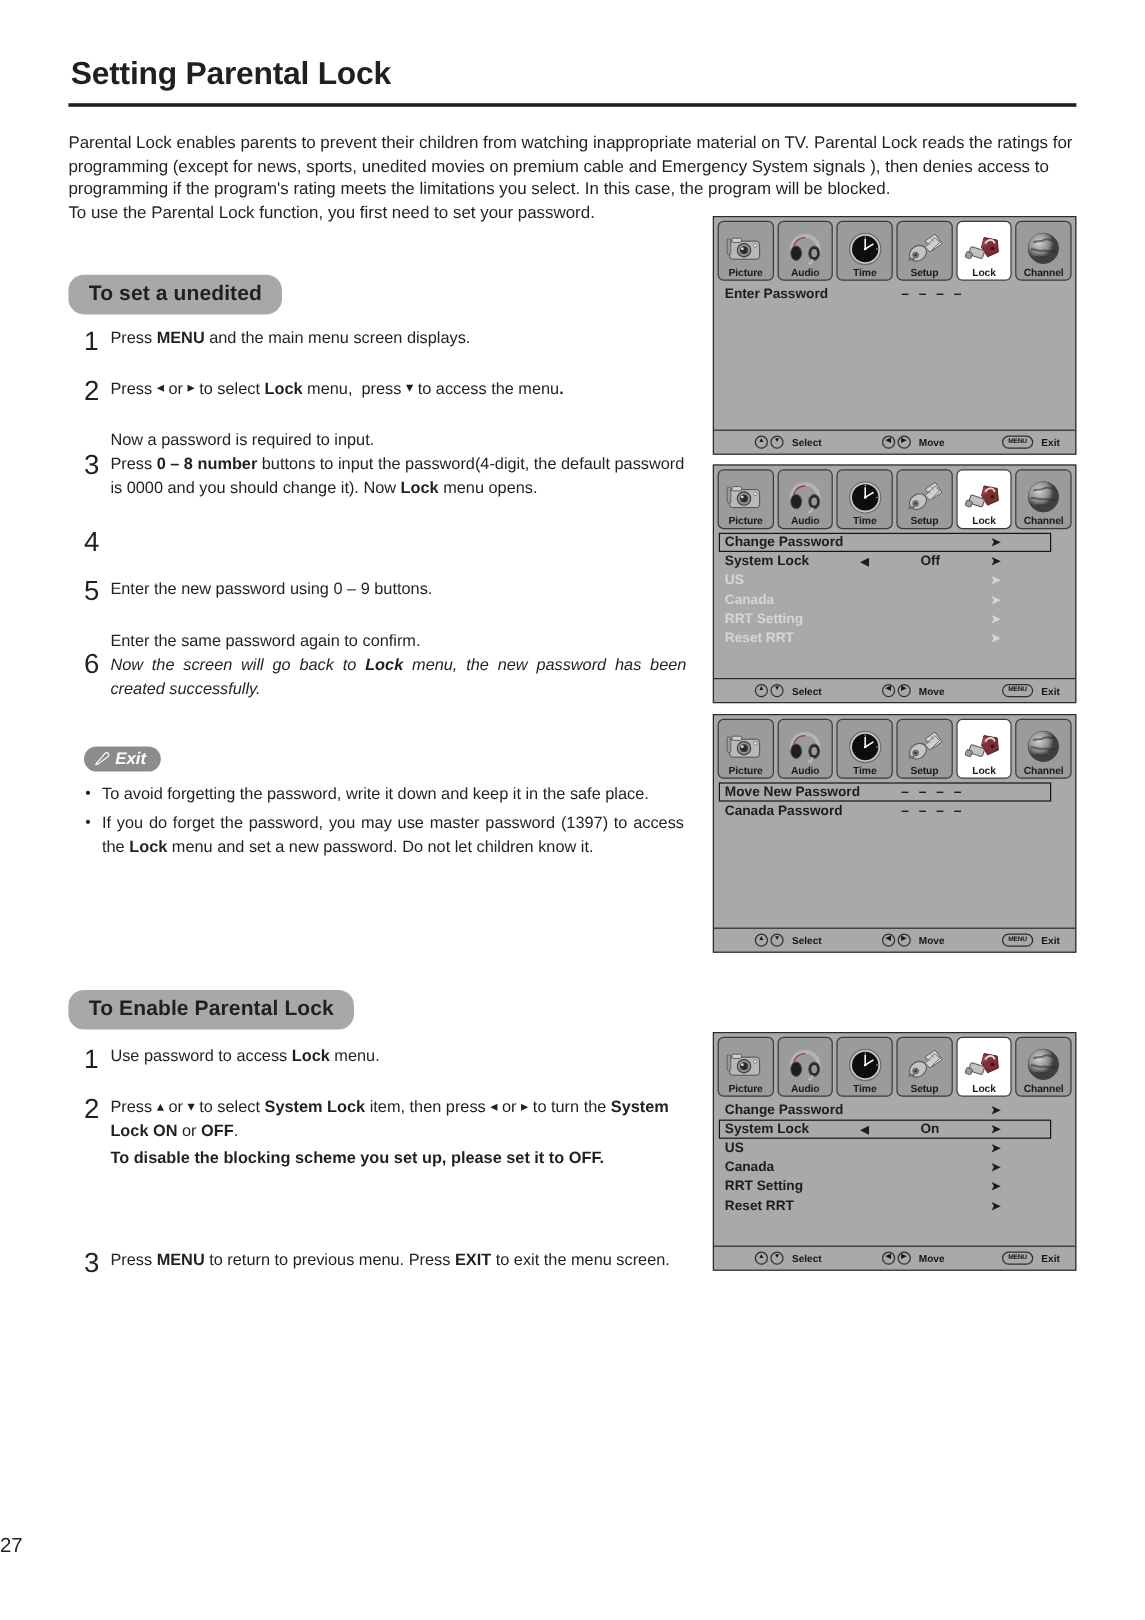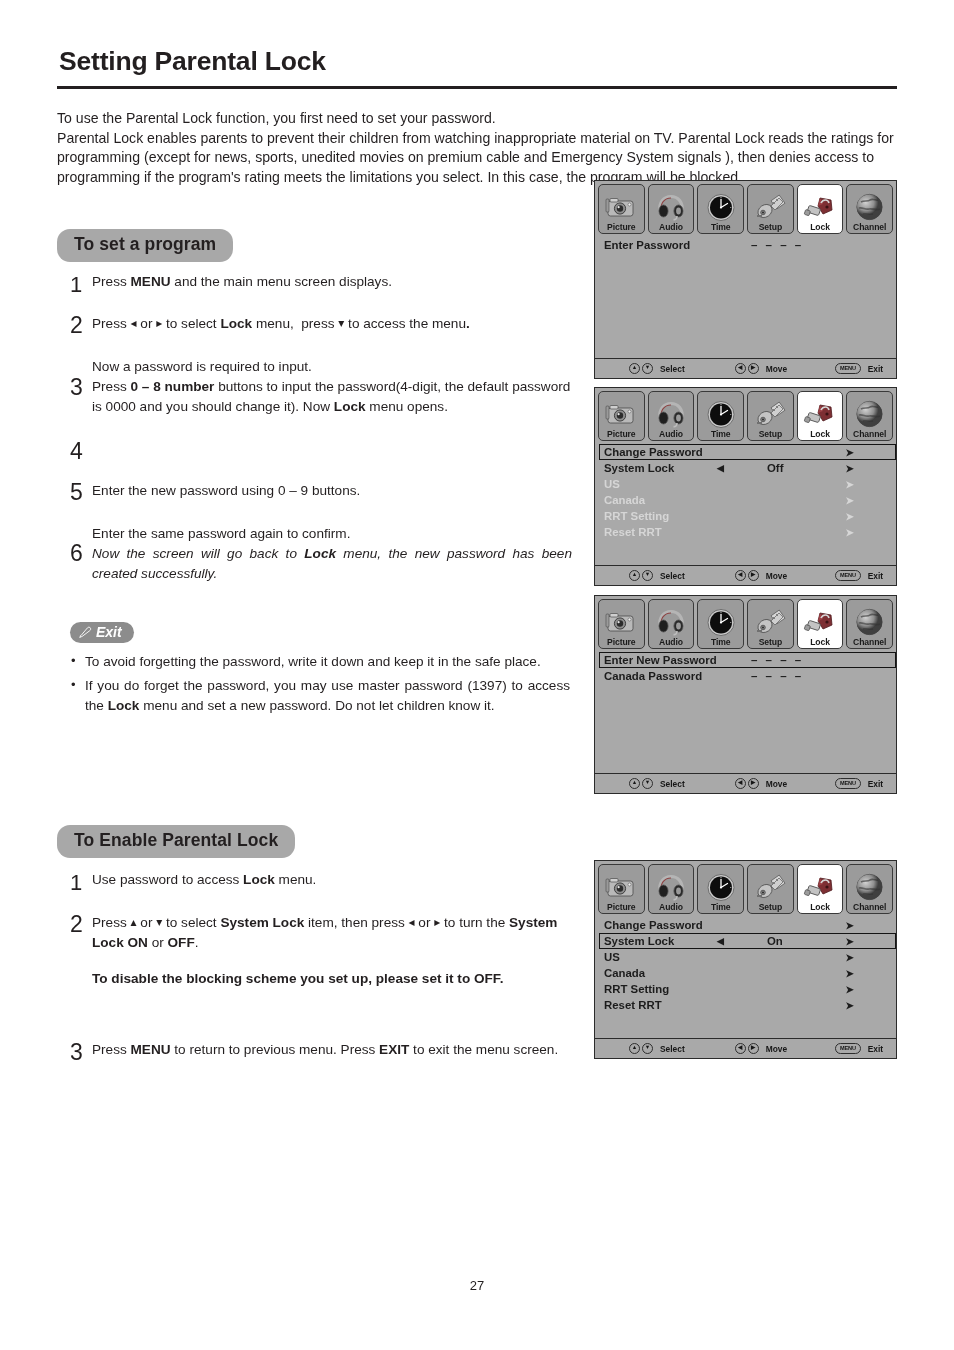--- a/index.html
+++ b/index.html
@@ -108,21 +108,21 @@
   #estep2 .step-num { padding-top: 1px; }
   #estep3 { left: 60px; top: 1040px; width: 512px; }
   #estep3 .step-num { padding-top: 1px; }
 
   .emph {
     font-weight: bold;
     display: block;
     margin-top: 16px;
     text-align: justify;
   }
-  .emph2 { font-weight: bold; display: block; margin-top: 16px; }
+  .emph2 { font-weight: bold; display: block; margin-top: 2px; }
 
   .arrow-gl { font-size: 12px; vertical-align: 1px; }
 
   
   .note-wrap { position: absolute; left: 70px; top: 622px; width: 500px; }
   .note-badge {
     display: inline-flex;
     align-items: center;
     gap: 4px;
     background: #8c8c8c;
@@ -206,21 +206,21 @@
     display: flex;
     align-items: center;
     justify-content: center;
     margin-top: 2px;
   }
   .tab-icon svg { display: block; }
 
   .osd-body {
     position: relative;
     height: 124px;
-    padding: 3px 0 0 4px;
+    padding: 3px 20px 0 4px;
     box-sizing: border-box;
   }
   .osd-row {
     height: 16px;
     display: flex;
     align-items: center;
     font-size: 11.4px;
     font-weight: bold;
     color: #1c1c1c;
     box-sizing: border-box;
@@ -297,39 +297,39 @@
     font-weight: bold;
     letter-spacing: -0.2px;
   }
 
   
   .page-number {
     position: absolute;
     left: 0;
     right: 0;
     top: 1278px;
-    text-align: center;
-    font-size: 13px;
+    text-align: left;
+    font-size: 17px;
     color: #231f20;
   }
 </style>
 </head>
 <body>
 
 <div class="page-head">
   <h1 class="page-title">Setting Parental Lock</h1>
   <div class="title-rule"></div>
 </div>
 
 <div class="intro">
+  <p>Parental Lock enables parents to prevent their children from watching inappropriate material on TV. Parental Lock reads the ratings for programming (except for news, sports, unedited movies on premium cable and Emergency System signals ), then denies access to programming if the program's rating meets the limitations you select. In this case, the program will be blocked.</p>
   <p>To use the Parental Lock function, you first need to set your password.</p>
-  <p>Parental Lock enables parents to prevent their children from watching inappropriate material on TV. Parental Lock reads the ratings for programming (except for news, sports, unedited movies on premium cable and Emergency System signals ), then denies access to programming if the program's rating meets the limitations you select. In this case, the program will be blocked.</p>
-</div>
-
-<div class="section-pill" id="pill-set-password">To set a program</div>
+</div>
+
+<div class="section-pill" id="pill-set-password">To set a unedited</div>
 
 <div class="step" id="step1">
   <div class="step-num">1</div>
   <div class="step-body">
     Press <b>MENU</b> and the main menu screen displays.
   </div>
 </div>
 
 <div class="step" id="step2">
   <div class="step-num">2</div>
@@ -738,21 +738,21 @@
       <path d="M6 9 C9 7 13 9 15 7 C18 5 21 8 23 7" stroke="#2f2f2f" stroke-width="1.6" fill="none" opacity="0.6"></path>
       <path d="M4 15 C8 14 10 17 14 16 C18 15 21 18 25 16" stroke="#2f2f2f" stroke-width="1.8" fill="none" opacity="0.55"></path>
       <path d="M8 21 C11 20 14 22 18 21" stroke="#2f2f2f" stroke-width="1.5" fill="none" opacity="0.5"></path>
     </svg>
         </div>
         <div class="tab-label">Channel</div>
       </div>
     </div>
     <div class="osd-body">
       <div class="osd-row highlight-white">
-        <span class="row-label">Enter New Password</span>
+        <span class="row-label">Move New Password</span>
         <span class="row-dashes">– – – –</span>
       </div>
       <div class="osd-row">
         <span class="row-label">Canada Password</span>
         <span class="row-dashes">– – – –</span>
       </div>
     </div>
     <div class="osd-footer">
       <div class="foot-grp" id="g1">
         <span class="key-oval" style="margin-left: 0px;">▲</span>

